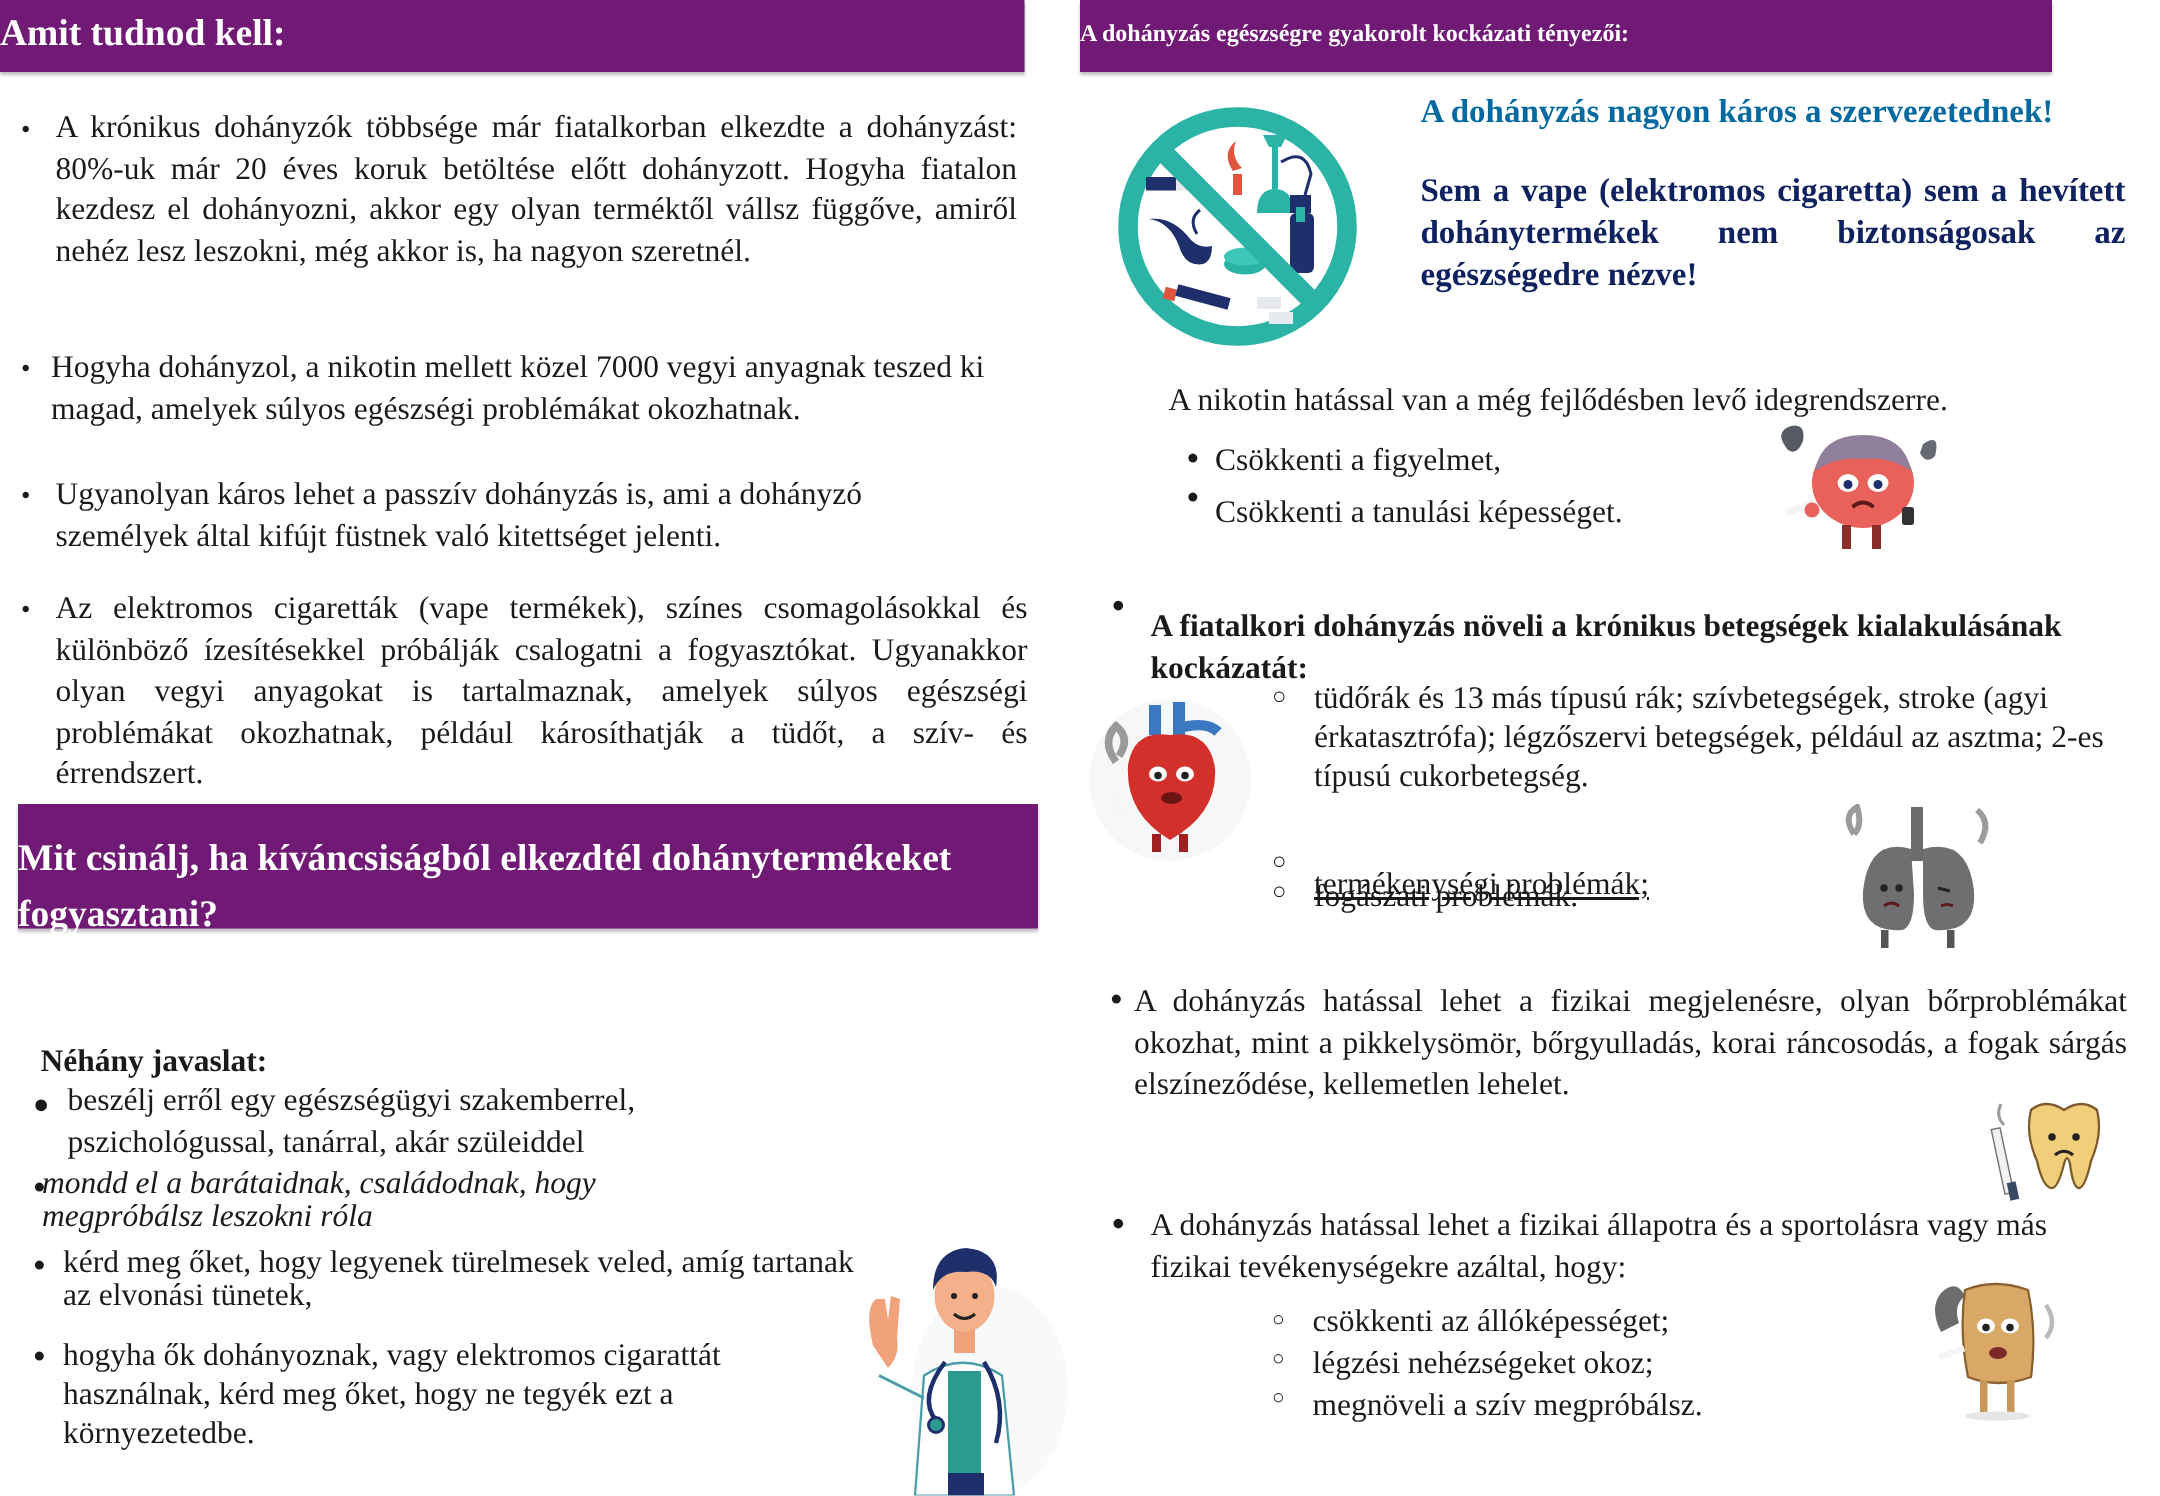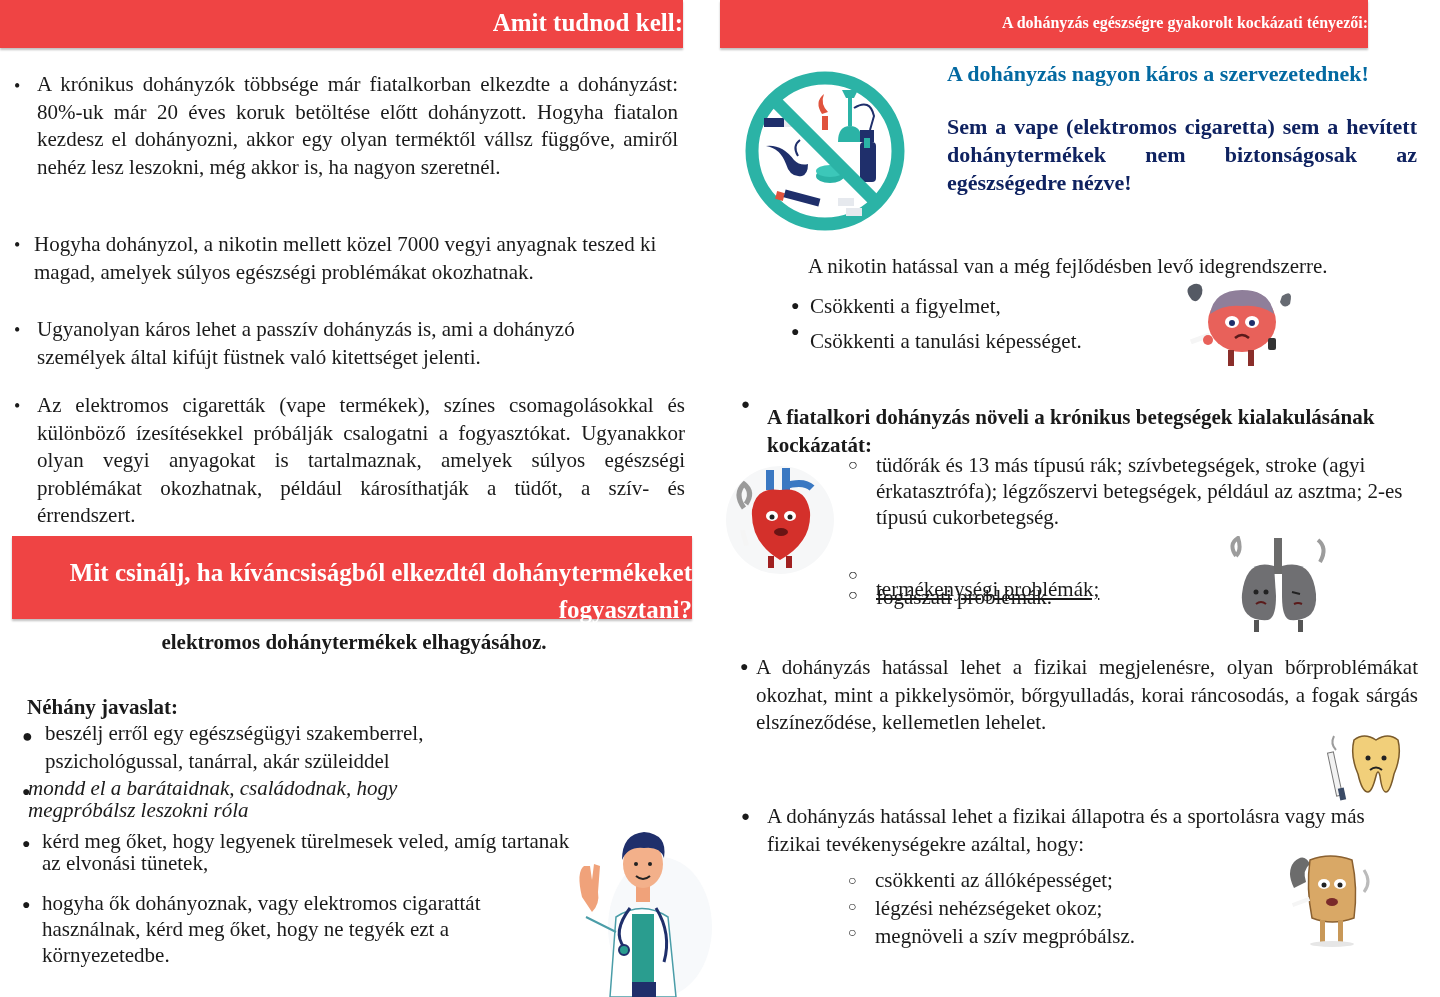--- a/index.html
+++ b/index.html
@@ -2,22 +2,22 @@
 <html><head>
 <meta charset="utf-8">
 <style>
   html, body { margin: 0; padding: 0; }
   body {
     width: 1440px; height: 997px; position: relative; overflow: hidden;
     background: #ffffff; color: #1a1a1a;
     font-family: "Liberation Serif", "DejaVu Serif", serif;
   }
   .banner {
-    position: absolute; background: #ef4444; color: #ffffff;
-    font-weight: bold; text-align: right;
+    position: absolute; background: #701a75; color: #ffffff;
+    font-weight: bold; text-align: left;
     box-shadow: 0 2px 2px rgba(0,0,0,0.25);
   }
   .abs { position: absolute; }
   .txt { font-size: 21px; line-height: 27.5px; }
   .just { text-align: justify; }
   .bullet { position: absolute; font-size: 18px; }
   .sub-bullet { position: absolute; font-size: 16px; }
   .red { color: #0369a1; }
   .navy { color: #0f2260; }
   svg { display: block; }
@@ -46,21 +46,20 @@
     <span class="bullet" style="left:14px;top:396px;">•</span>
     <div class="abs txt just" style="left:37px;top:392px;width:648px;">Az elektromos cigaretták (vape termékek), színes csomagolásokkal és különböző ízesítésekkel próbálják csalogatni a fogyasztókat. Ugyanakkor olyan vegyi anyagokat is tartalmaznak, amelyek súlyos egészségi problémákat okozhatnak, például károsíthatják a tüdőt, a szív- és érrendszert.</div>
   </div>
 </div>
 
 <div class="banner" style="left:12px;top:536px;width:680px;height:83px;font-size:25px;line-height:37px;padding-top:18px;box-sizing:border-box;">
   <span>Mit csinálj, ha kíváncsiságból elkezdtél dohánytermékeket fogyasztani?</span>
 </div>
 
 <div class="abs" style="left:0;top:628px;width:708px;text-align:center;font-size:21px;line-height:28px;font-weight:bold;">
-  <div>elektromos dohánytermékek elhagyásához.</div>
 </div>
 
 <div class="abs" style="left:27px;top:695px;font-size:21px;font-weight:bold;">Néhány javaslat:</div>
 
 <div>
   <div>
     <span class="bullet" style="left:22px;top:726px;">●</span>
     <div class="abs txt" style="left:45px;top:720px;width:440px;">beszélj erről egy egészségügyi szakemberrel, pszichológussal, tanárral, akár szüleiddel</div>
   </div>
   <div>
@@ -124,21 +123,21 @@
     <rect x="96" y="130" width="16" height="8" fill="#e6e9ee"></rect>
     <rect x="104" y="140" width="16" height="8" fill="#e6e9ee"></rect>
     <line x1="35" y1="35" x2="131" y2="131" stroke="#2bb3a6" stroke-width="13"></line>
   </svg>
 </div>
 
 <div class="abs red" style="left:947px;top:61px;font-size:22px;font-weight:bold;">A dohányzás nagyon káros a szervezetednek!</div>
 
 <div class="abs navy just" style="left:947px;top:113px;width:470px;font-size:22px;line-height:28px;font-weight:bold;">Sem a vape (elektromos cigaretta) sem a hevített dohánytermékek nem biztonságosak az egészségedre nézve!</div>
 
-<div class="abs txt" style="left:808px;top:253px;">A nikotin hatással van a még fejlődésben levő idegrendszerre.</div>
+<div class="abs txt" style="left:779px;top:253px;">A nikotin hatással van a még fejlődésben levő idegrendszerre.</div>
 
 <div>
   <div>
     <span class="bullet" style="left:791px;top:298px;font-size:14px;">●</span>
     <div class="abs txt" style="left:810px;top:293px;">Csökkenti a figyelmet,</div>
   </div>
   <div>
     <span class="bullet" style="left:791px;top:324px;font-size:14px;">●</span>
     <div class="abs txt" style="left:810px;top:328px;">Csökkenti a tanulási képességet.</div>
   </div>

